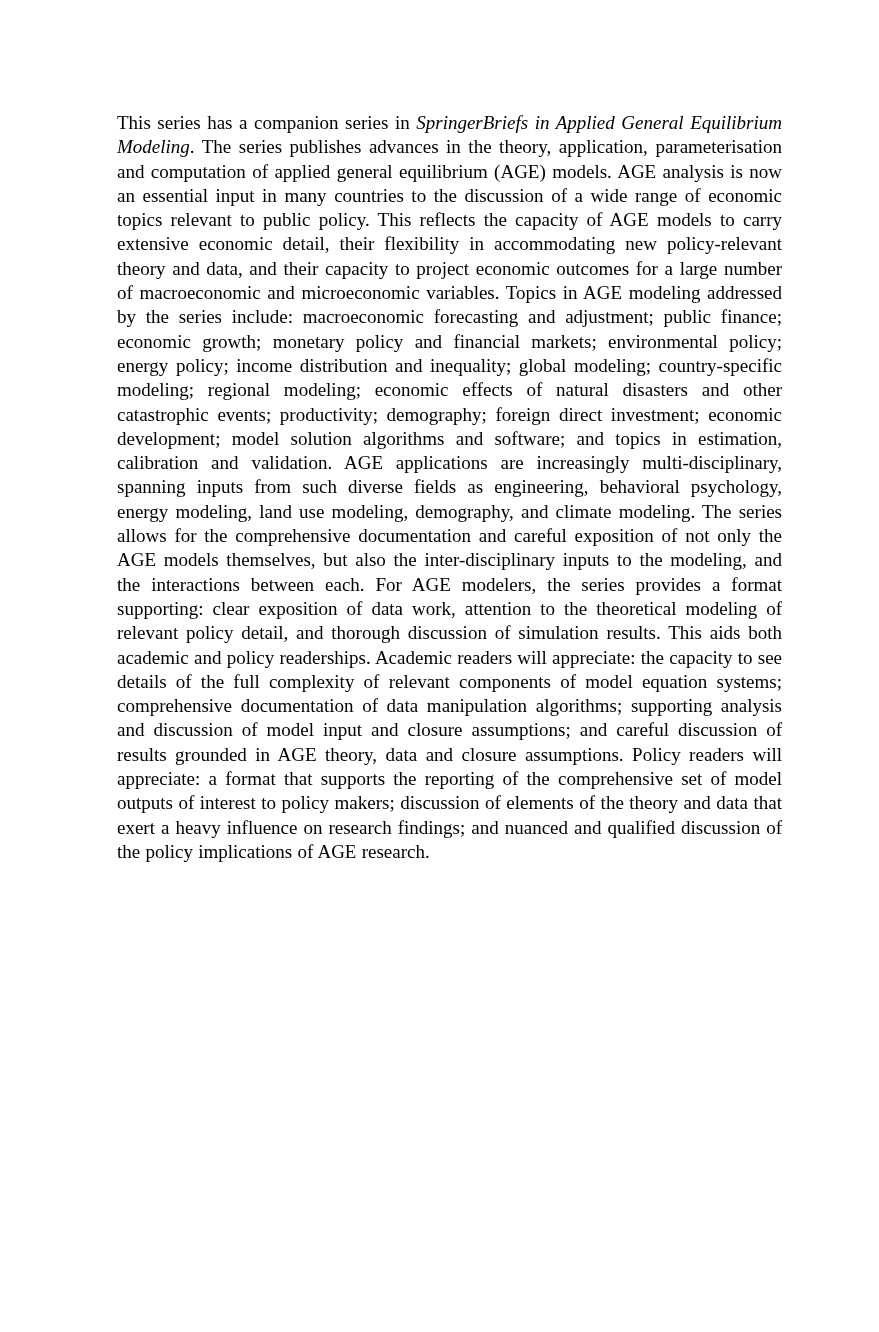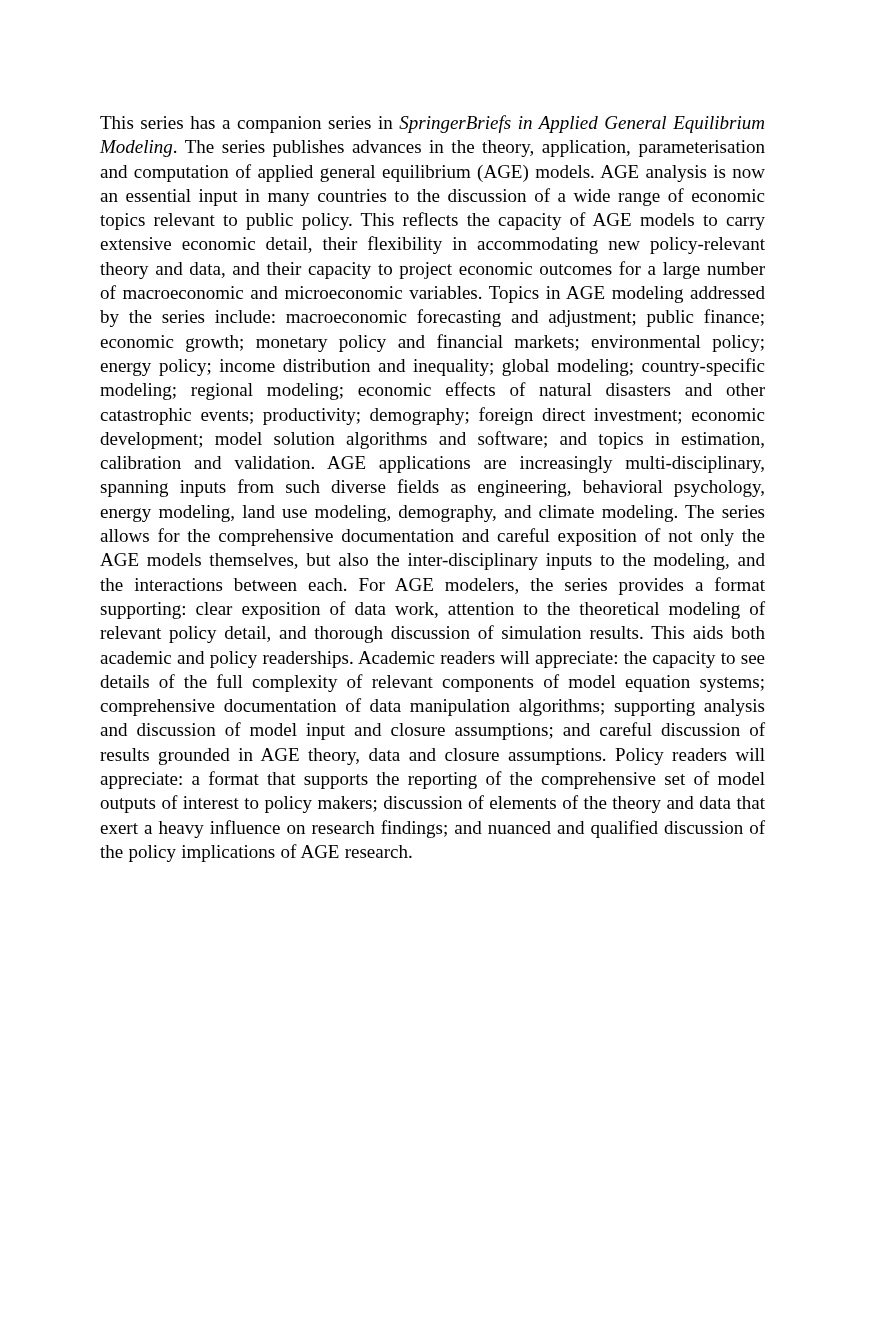--- a/index.html
+++ b/index.html
@@ -11,21 +11,21 @@
     position: relative;
     width: 879px;
     height: 1332px;
     background: #ffffff;
     overflow: hidden;
     font-family: "Liberation Serif", "DejaVu Serif", serif;
     color: #000000;
   }
   .text-block {
     position: absolute;
-    left: 100px;
+    left: 117px;
     top: 111px;
     width: 665px;
   }
   .para {
     margin: 0;
     font-size: 19px;
     line-height: 24.3px;
     text-align: justify;
     letter-spacing: 0px;
     word-spacing: 0.5px;

